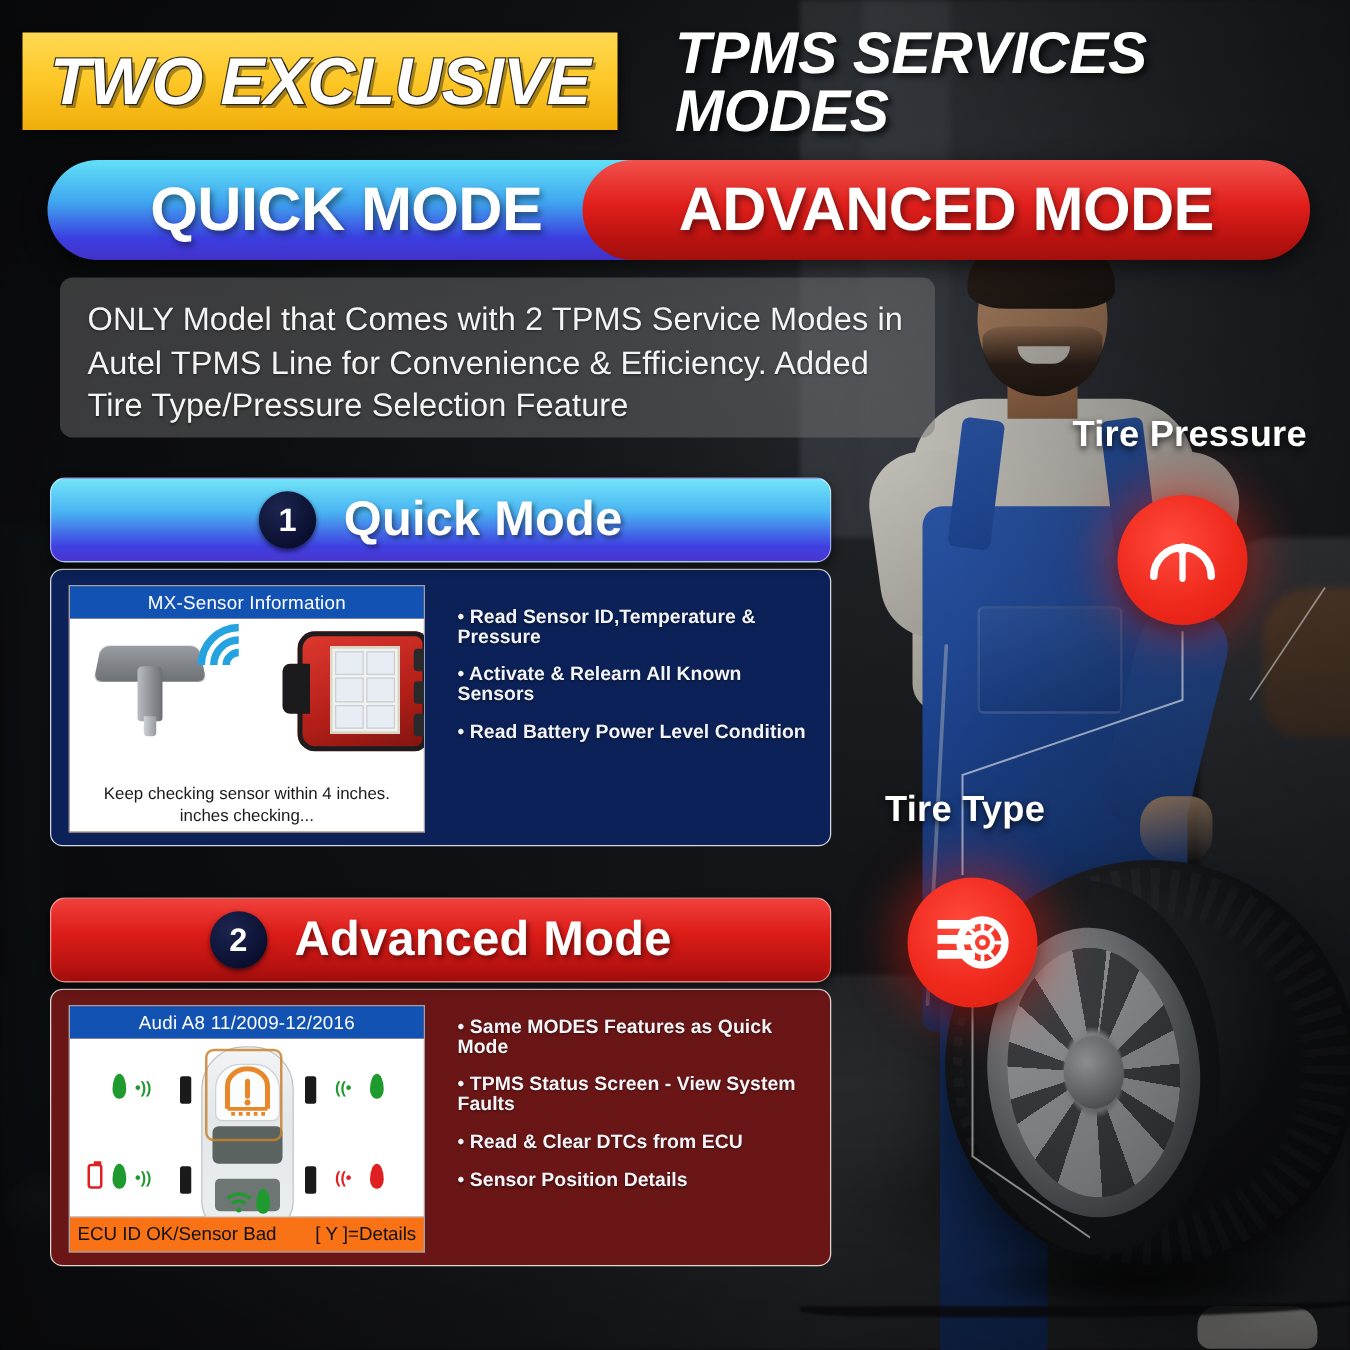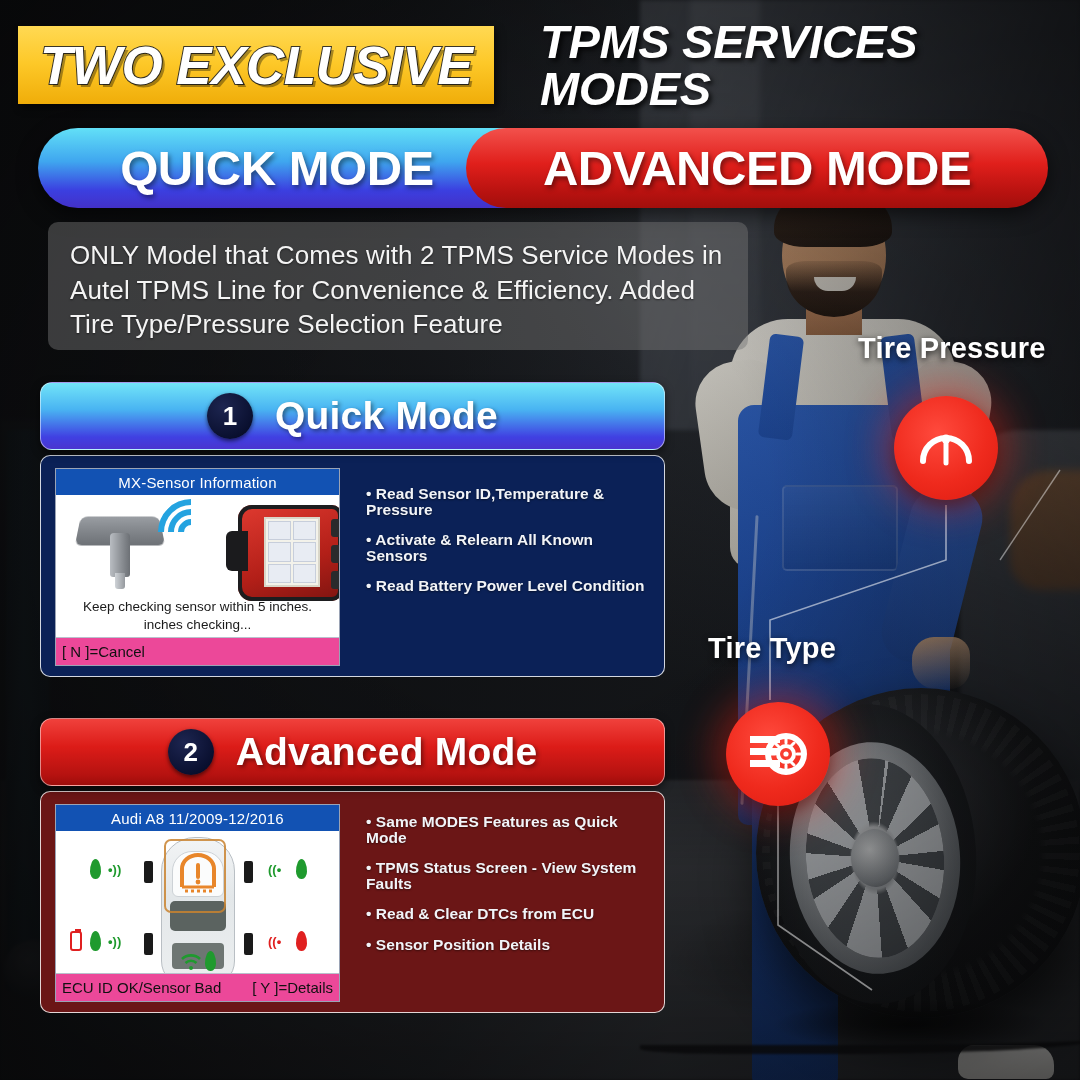--- a/index.html
+++ b/index.html
@@ -299,21 +299,21 @@
     margin-top:5px; height:222px; border-radius:10px;
     border:1.5px solid rgba(255,255,255,.82);
     display:flex; align-items:flex-start; gap:10px;
     padding:12px 14px;
   }
   .card-body.quick { background:#0b2157; }
   .card-body.adv   { background:#6b1616; }
 
   
   .device {
-    width:285px; height:198px; background:#ec4899;
+    width:285px; height:198px; background:#f97316;
     border:1px solid #9aa3b5; display:flex; flex-direction:column; flex:none;
   }
   .device-title {
     height:26px; background:#1252b3; color:#fff; font-size:15px;
     display:flex; align-items:center; justify-content:center; letter-spacing:.2px;
   }
   .device-screen { flex:1; position:relative; background:#fff; overflow:hidden; }
   .device-footer {
     height:28px; border-top:1px solid #b9c0cc; color:#111; font-size:15px;
     display:flex; align-items:center; padding:0 6px; justify-content:space-between;
@@ -544,27 +544,23 @@
                 <div class="lcd-cell"></div>
                 <div class="lcd-cell"></div>
               </div>
               <div class="tool-btn" style="top:14px;"></div>
               <div class="tool-btn" style="top:40px;"></div>
               <div class="tool-btn" style="top:66px;"></div>
             </div>
           </div>
 
           <div class="device-instr">
-            <div>Keep checking sensor within 5 inches.</div>
+            <div>Keep checking sensor within 4 inches.</div>
             <div>inches checking...</div>
           </div>
-        </div>
-        <div class="device-footer">
-          <span>[ N ]=Cancel</span>
-          <span></span>
         </div>
       </div>
 
       <ul class="bullets">
         <li>Read Sensor ID,Temperature &amp; Pressure</li>
         <li>Activate &amp; Relearn All Known Sensors</li>
         <li>Read Battery Power Level Condition</li>
       </ul>
     </div>
   </div>

